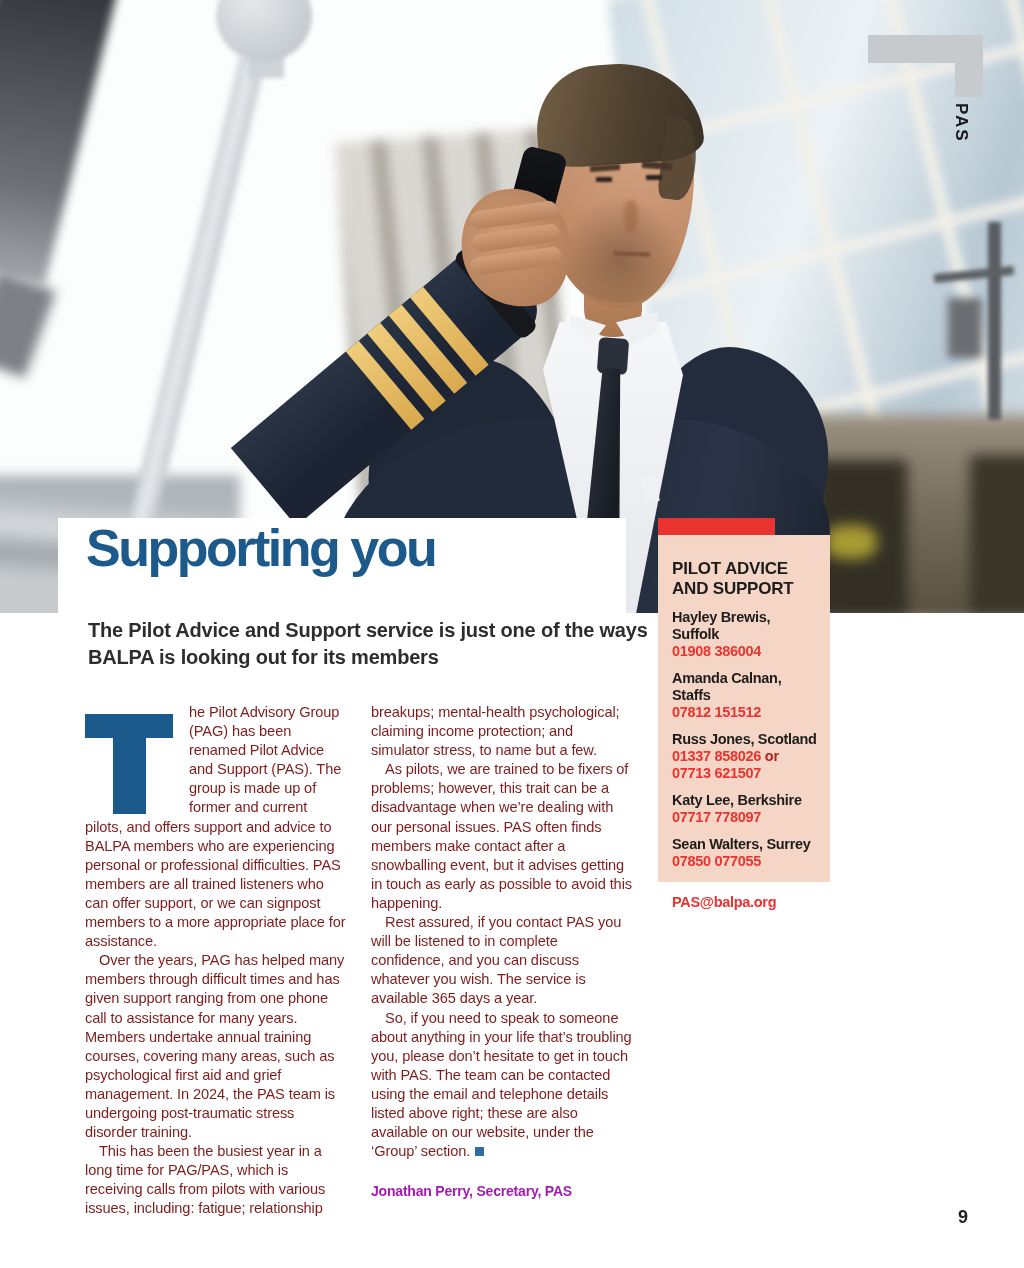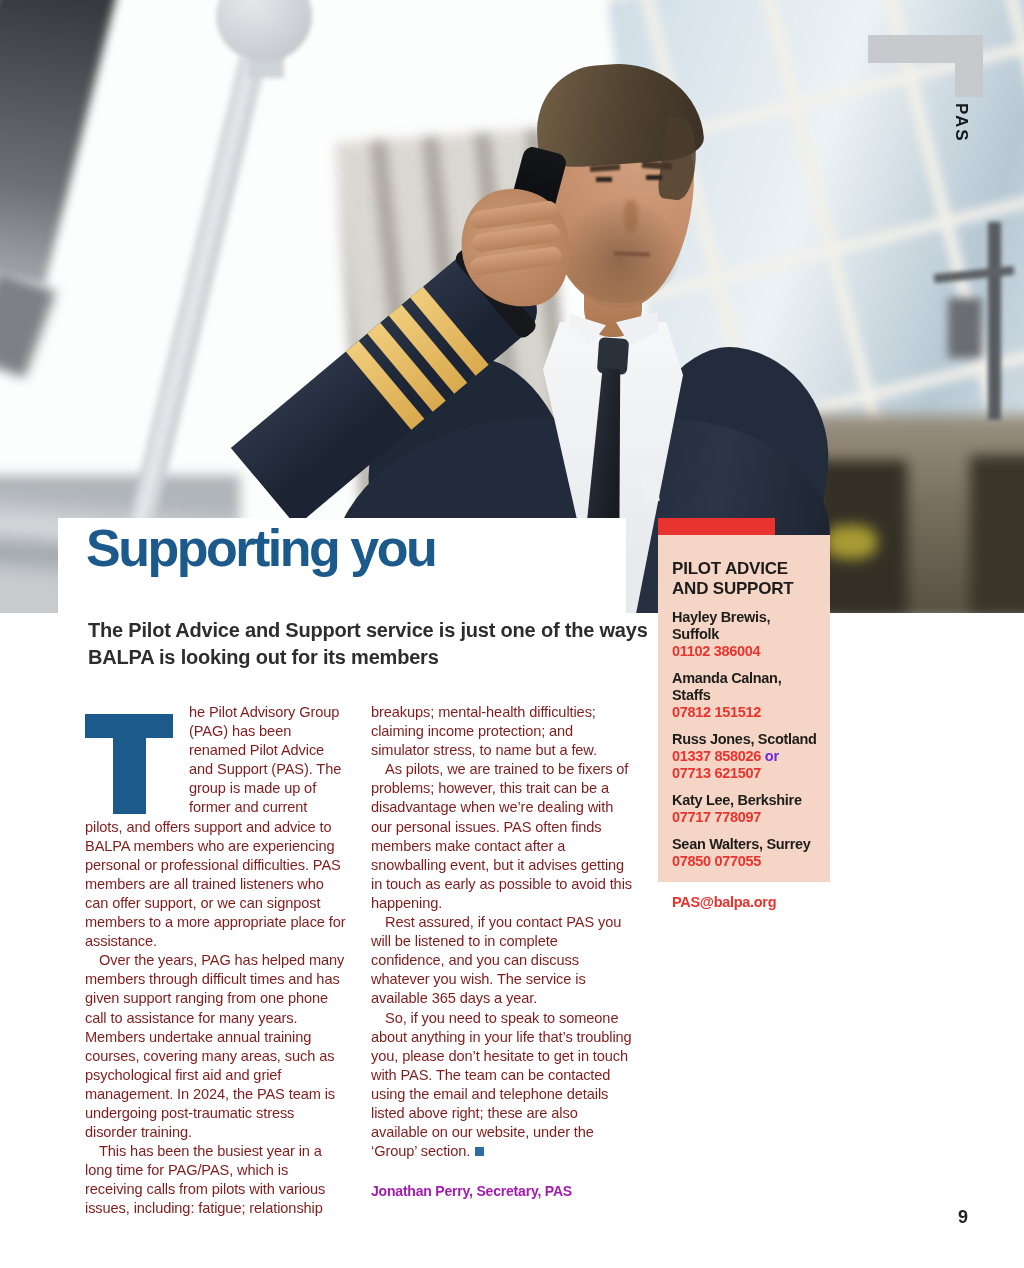--- a/index.html
+++ b/index.html
@@ -103,21 +103,21 @@
   .standfirst{left:88px;top:617px;width:565px;font-size:20px;font-weight:bold;letter-spacing:-.2px;
     color:#2d2d2d;line-height:27px;}
   .redtab{left:658px;top:518px;width:117px;height:29px;background:var(--accent-red,#e9332e);}
   .pinkbox{left:658px;top:535px;width:172px;height:347px;background:var(--panel-pink,#f5d6c6);
     padding:24px 10px 0 14px;box-sizing:border-box;}
   .side-heading{font-size:17px;line-height:20px;font-weight:bold;color:#1d1c1a;letter-spacing:-.2px;}
   .contact{margin-top:10px;}
   .cname{font-size:14.5px;line-height:17px;font-weight:bold;color:#1d1c1a;letter-spacing:-.3px;}
   .cphone{font-size:14.5px;line-height:17px;font-weight:bold;letter-spacing:-.3px;}
   .cphone .red{color:var(--accent-red,#e9332e);}
-  .cphone .dark{color:#6d28d9;text-align:center;}
+  .cphone .dark{color:#b91c1c;text-align:center;}
   .side-email{margin-top:24px;font-size:14.5px;font-weight:bold;letter-spacing:-.3px;
     color:var(--accent-red,#e9332e);text-decoration:none;display:inline-block;}
   .article{left:85px;top:703px;width:548px;display:flex;gap:24px;}
   .col{width:262px;}
   .paras p{margin:0;font-size:14.6px;line-height:19.1px;color:#7f1d1d;letter-spacing:-.1px;}
   .paras p + p{text-indent:14px;}
   .dropcap{float:left;width:92px;height:104px;margin:5px 12px 0 0;position:relative;}
   .dc-bar{position:absolute;left:0;top:6px;width:88px;height:24px;background:var(--headline-blue,#1d5e92);}
   .dc-stem{position:absolute;left:28px;top:6px;width:33px;height:100px;background:var(--headline-blue,#1d5e92);}
   .dc-letter{position:absolute;opacity:0;font-size:10px;}
@@ -189,21 +189,21 @@
   <div class="abs whitebox"></div>
   <h1 class="abs headline" style="margin:0;">Supporting you</h1>
   <div class="abs standfirst">The Pilot Advice and Support service is just one of the ways BALPA is looking out for its members</div>
 
   <div class="abs redtab"></div>
   <div class="abs pinkbox">
     <div class="side-heading">PILOT ADVICE AND SUPPORT</div>
     <div>
         <div class="contact">
           <div class="cname">Hayley Brewis, Suffolk</div>
-          <div class="cphone"><span class="red">01102 386004</span></div>
+          <div class="cphone"><span class="red">01908 386004</span></div>
         </div>
         <div class="contact">
           <div class="cname">Amanda Calnan, Staffs</div>
           <div class="cphone"><span class="red">07812 151512</span></div>
         </div>
         <div class="contact">
           <div class="cname">Russ Jones, Scotland</div>
           <div class="cphone"><span class="red">01337 858026</span><span class="dark"> or</span></div>
           <div class="cphone"><span class="red">07713 621507</span></div>
         </div>
@@ -227,21 +227,21 @@
           <span class="dc-stem"></span>
           <span class="dc-letter">T</span>
         </div>
       <p>he Pilot Advisory Group (PAG) has been renamed Pilot Advice and Support (PAS). The group is made up of former and current pilots, and offers support and advice to BALPA members who are experiencing personal or professional difficulties. PAS members are all trained listeners who can offer support, or we can signpost members to a more appropriate place for assistance.</p>
           <p>Over the years, PAG has helped many members through difficult times and has given support ranging from one phone call to assistance for many years. Members undertake annual training courses, covering many areas, such as psychological first aid and grief management. In 2024, the PAS team is undergoing post-traumatic stress disorder training.</p>
           <p>This has been the busiest year in a long time for PAG/PAS, which is receiving calls from pilots with various issues, including: fatigue; relationship</p>
         </div>
     </div>
     <div class="col">
       <div class="paras">
-          <p>breakups; mental-health difficulties; claiming income protection; and simulator stress, to name but a few.</p>
+          <p>breakups; mental-health psychological; claiming income protection; and simulator stress, to name but a few.</p>
           <p>As pilots, we are trained to be fixers of problems; however, this trait can be a disadvantage when we’re dealing with our personal issues. PAS often finds members make contact after a snowballing event, but it advises getting in touch as early as possible to avoid this happening.</p>
           <p>Rest assured, if you contact PAS you will be listened to in complete confidence, and you can discuss whatever you wish. The service is available 365 days a year.</p>
           <p>So, if you need to speak to someone about anything in your life that’s troubling you, please don’t hesitate to get in touch with PAS. The team can be contacted using the email and telephone details listed above right; these are also available on our website, under the ‘Group’ section.<span class="endmark"></span></p>
         </div>
       <div class="byline">Jonathan Perry, Secretary, PAS</div>
     </div>
   </div>
 
   <div class="abs pagenum">9</div>
 </div>

